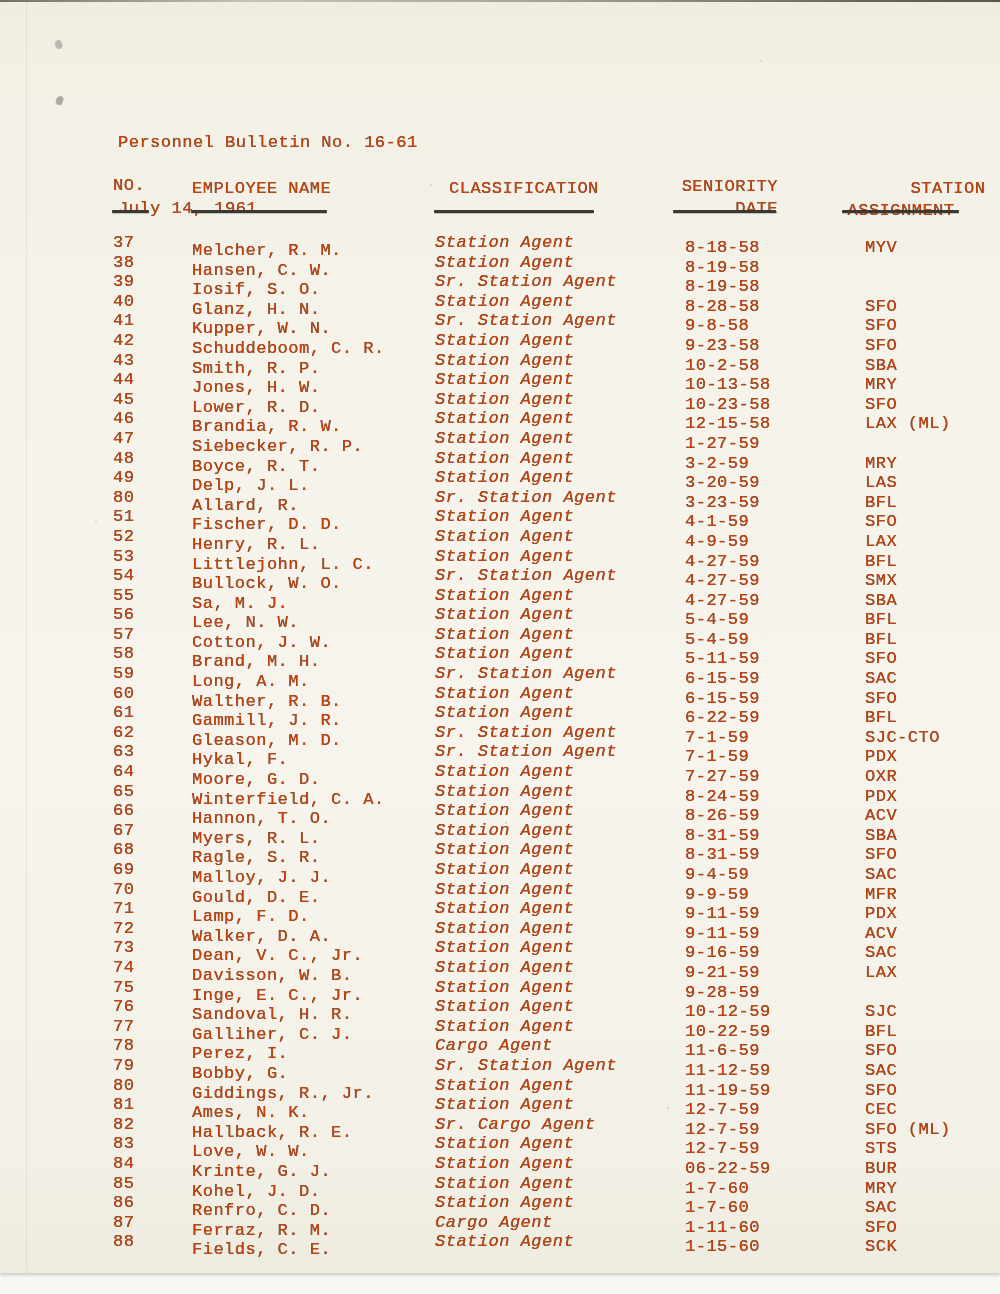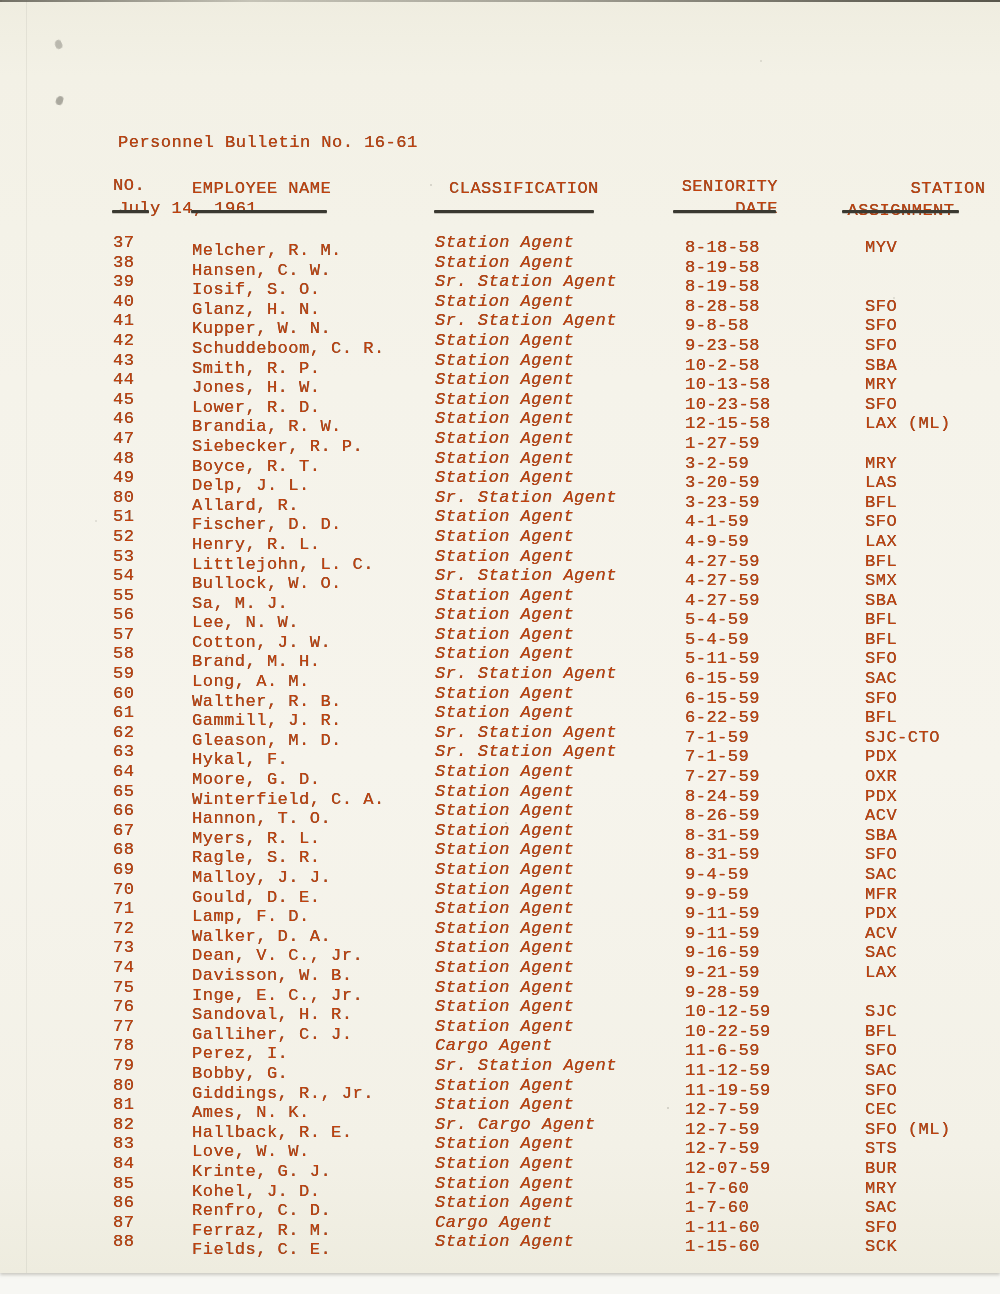--- a/index.html
+++ b/index.html
@@ -493,21 +493,21 @@
     <span class="c-name txt">Love, W. W.</span>
     <span class="c-class txt">Station Agent</span>
     <span class="c-date txt">12-7-59</span>
     <span class="c-sta txt">STS</span>
   </div>
 
   <div class="row">
     <span class="c-no txt">84</span>
     <span class="c-name txt">Krinte, G. J.</span>
     <span class="c-class txt">Station Agent</span>
-    <span class="c-date txt">12-07-59</span>
+    <span class="c-date txt">06-22-59</span>
     <span class="c-sta txt">BUR</span>
   </div>
 
   <div class="row">
     <span class="c-no txt">85</span>
     <span class="c-name txt">Kohel, J. D.</span>
     <span class="c-class txt">Station Agent</span>
     <span class="c-date txt">1-7-60</span>
     <span class="c-sta txt">MRY</span>
   </div>

